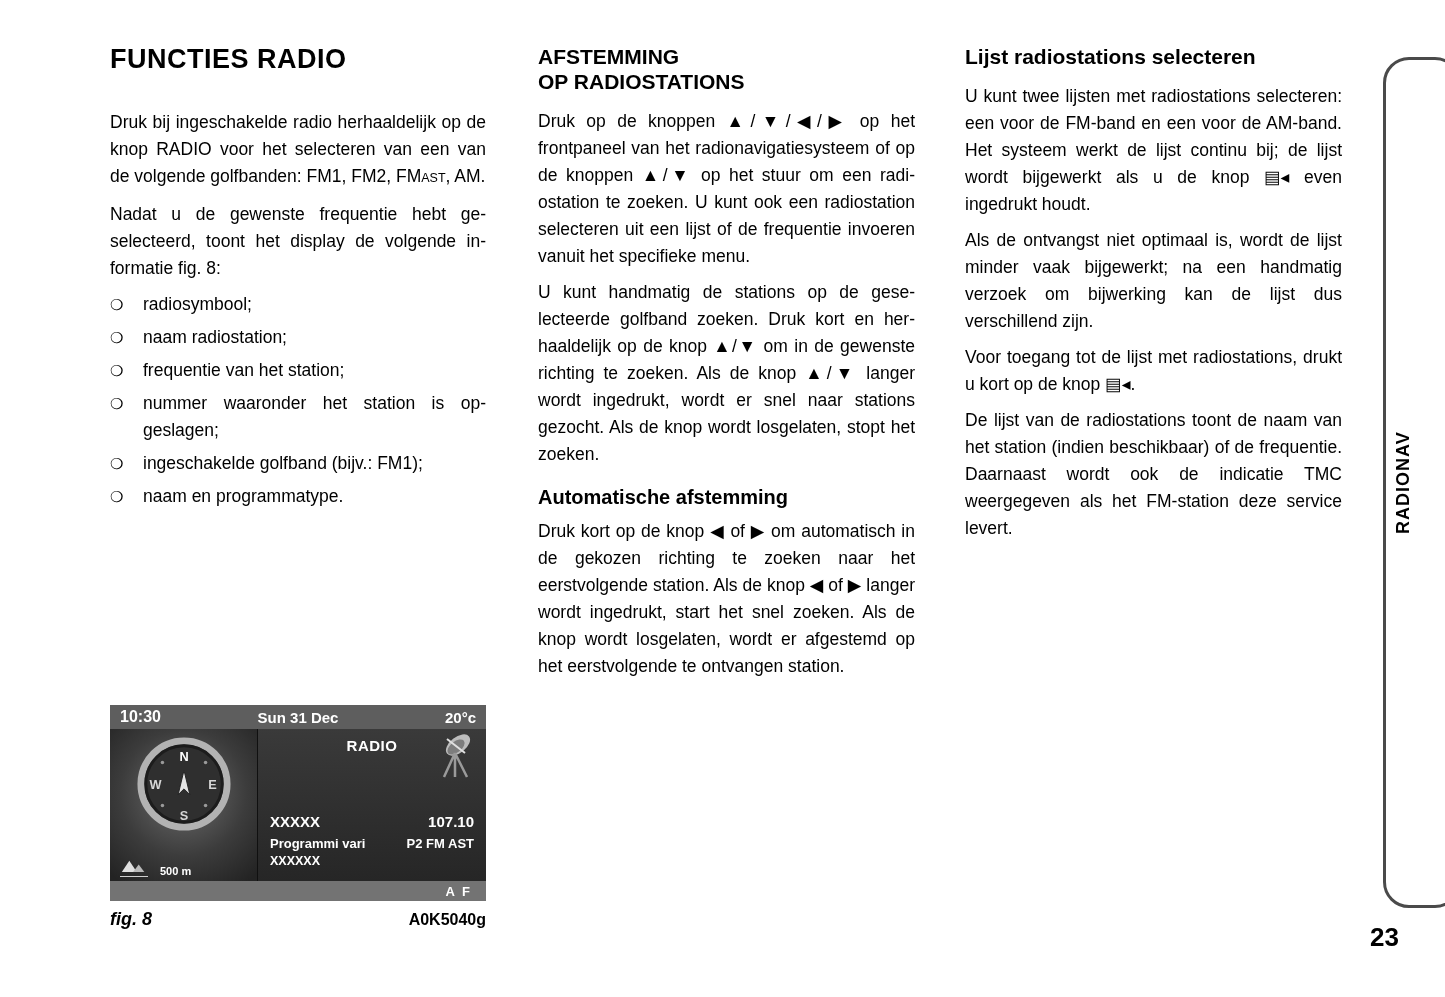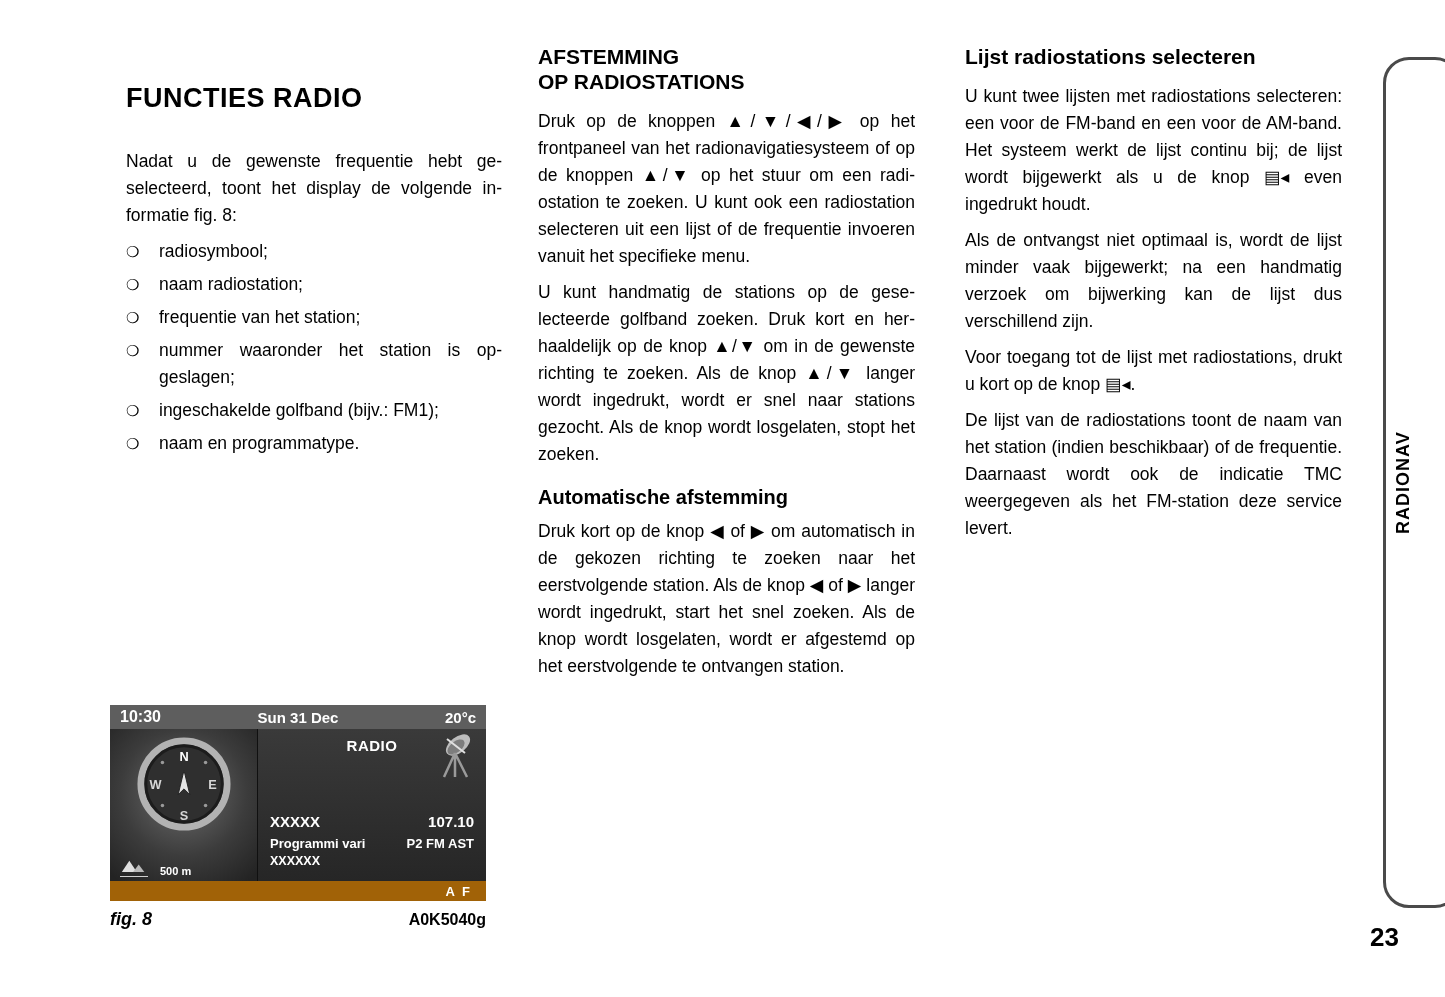--- a/index.html
+++ b/index.html
@@ -3,21 +3,21 @@
 <meta charset="utf-8">
 <style>
   * { margin:0; padding:0; box-sizing:border-box; }
   html,body { width:1445px; height:997px; }
   body {
     font-family:"Liberation Sans", sans-serif;
     background:#ffffff; color:#000;
     position:relative; overflow:hidden;
   }
   .col { position:absolute; top:44px; }
-  .col-left  { left:126px; width:376px;margin-top:39px; }
+  .col-left  { left:110px; width:376px; }
   .col-mid   { left:538px; width:377px; }
   .col-right { left:965px; width:377px; }
 
   h1 { font-size:27px; font-weight:900; letter-spacing:.5px; margin-bottom:34px; }
   h2 { font-size:21px; font-weight:900; line-height:25px; margin-bottom:14px; }
   h3 { font-size:20px; font-weight:900; margin:18px 0 9px 0; }
   .block { display:block; }
 
   p { font-size:17.5px; line-height:27px; text-align:justify; margin-bottom:9px; hyphens:manual; }
   .smallcap { font-size:12.5px; }
@@ -50,21 +50,21 @@
     flex:1; position:relative; color:#fff; padding:4px 12px;
     background:linear-gradient(180deg, #3a3a3a 0%, #262626 100%);
   }
   .fig-mode { text-align:center; font-weight:bold; font-size:15px; margin-top:4px; letter-spacing:.5px; }
   .antenna { position:absolute; top:4px; right:10px; }
   .fig-row { position:absolute; left:12px; right:12px; display:flex; justify-content:space-between; font-weight:bold;gap:24px; }
   .row-station { top:84px; font-size:15px; }
   .row-prog    { top:107px; font-size:13px; }
   .row-alt     { top:125px; font-size:12.5px; }
   .fig-bottombar {
-    height:20px; background:#a16207; color:#fff; display:flex; align-items:center;
+    height:20px; background:#737373; color:#fff; display:flex; align-items:center;
     justify-content:flex-end; padding:0 14px; font-weight:bold; font-size:13px; letter-spacing:2px;
   }
   .fig-caption-row { position:absolute; left:110px; top:909px; width:376px; display:flex; justify-content:space-between; align-items:flex-start; }
   .fig-label { font-style:italic; font-weight:bold; font-size:18px; }
   .fig-code  { font-weight:bold; font-size:16px; margin-top:2px; }
 
   
   .side-tab {
     position:absolute; left:1383px; top:57px; width:78px; height:851px;
     border:3px solid #4a4a4a; border-radius:26px; background:#fff;
@@ -77,20 +77,21 @@
   }
   .page-number { position:absolute; left:1370px; top:922px; font-size:26px; font-weight:900; }
 </style>
 </head>
 <body>
 
 <div>
 
   <section class="col col-left">
     <h1>FUNCTIES RADIO</h1>
+    <p><span>Druk bij ingeschakelde radio herhaaldelijk op de knop RADIO voor het selecteren van een van de volgende golfbanden: FM1, FM2, FM</span><span class="smallcap">AST</span><span>, AM.</span></p>
     <p>Nadat u de gewenste frequentie hebt ge­selecteerd, toont het display de volgende in­formatie fig. 8:</p>
     <ul class="bullets">
       <li>
           <span class="glyph">❍</span>
           <span class="li-text">radiosymbool;</span>
         </li>
       <li>
           <span class="glyph">❍</span>
           <span class="li-text">naam radiostation;</span>
         </li>

